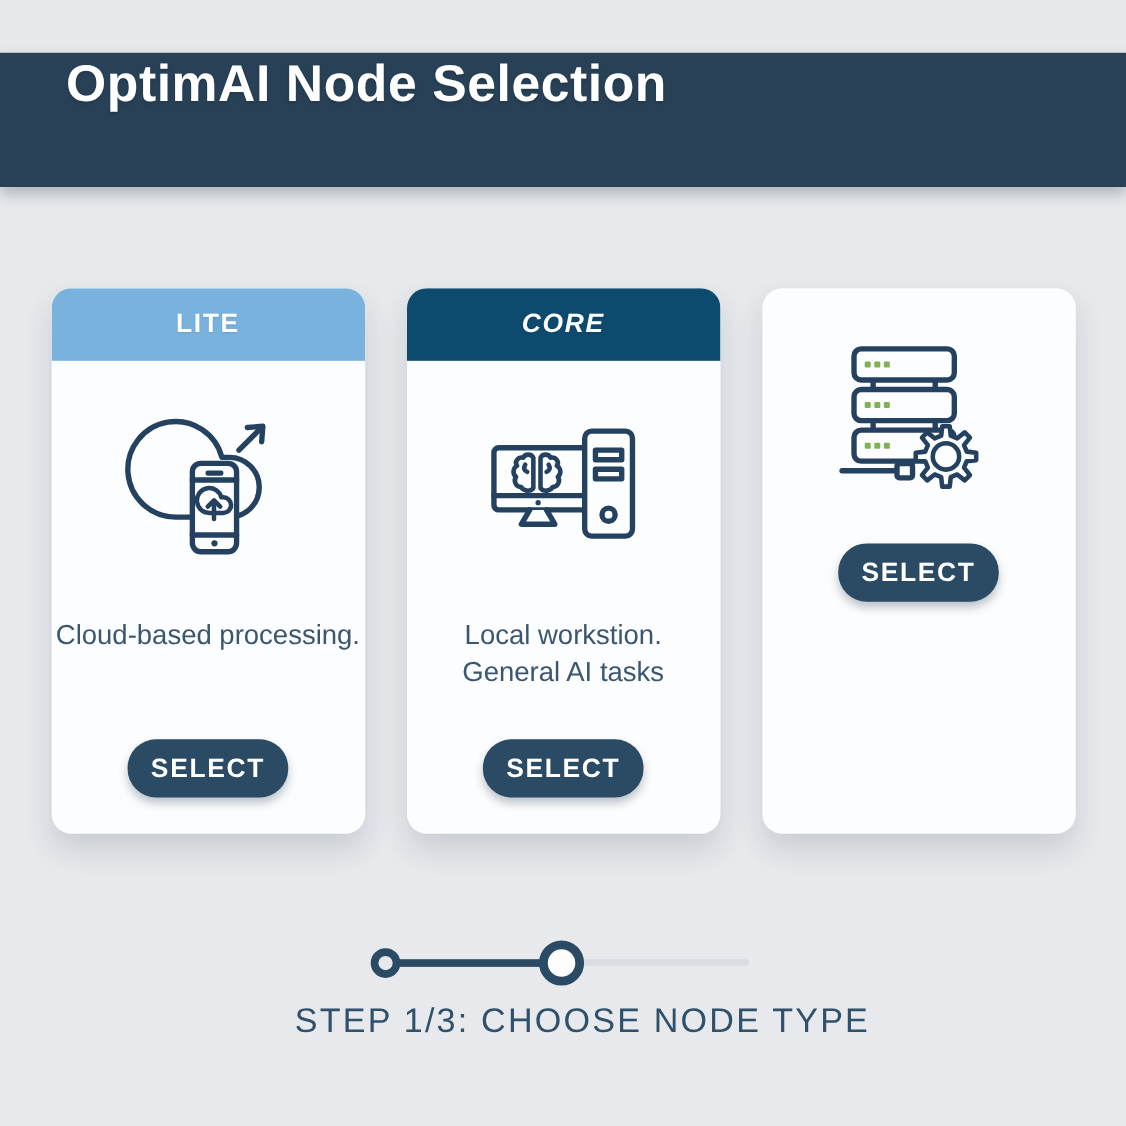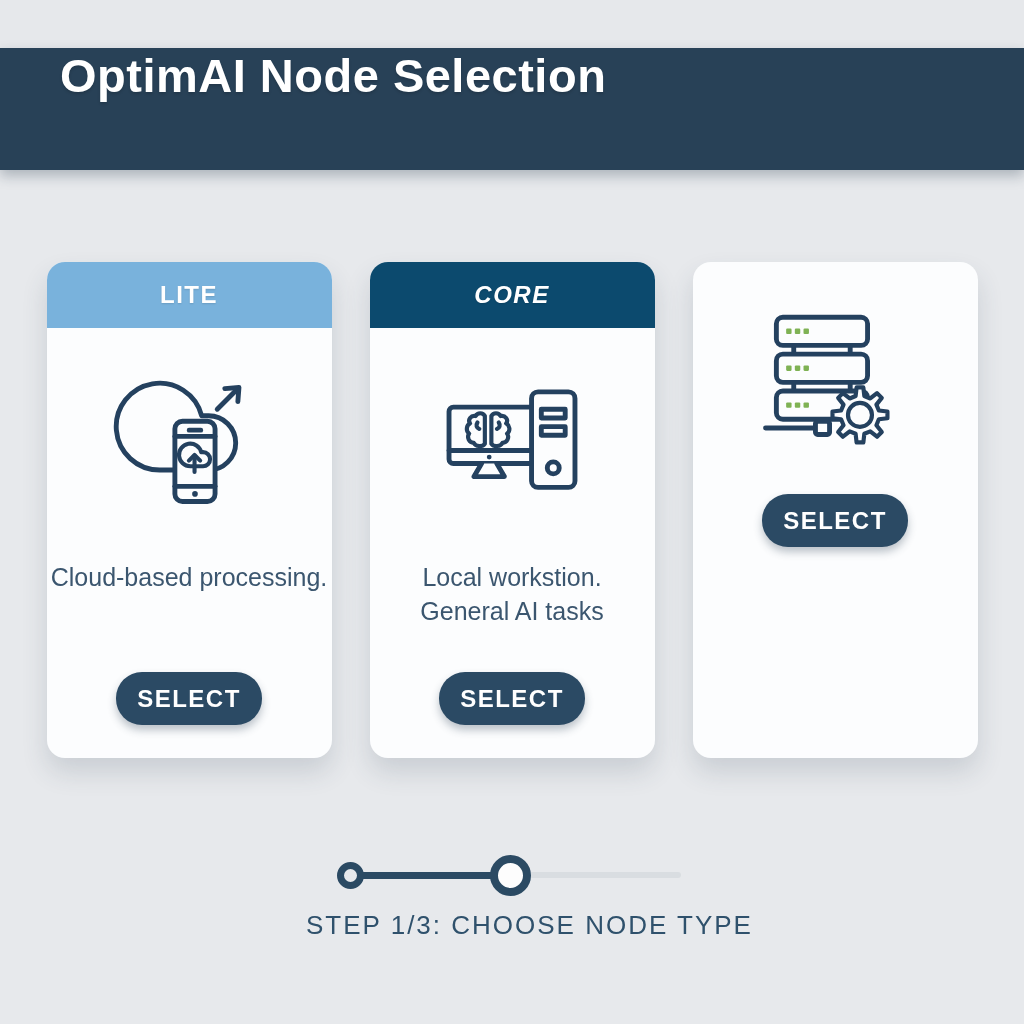--- a/index.html
+++ b/index.html
@@ -124,21 +124,21 @@
     width: 152px;
     flex: 0 0 152px;
     height: 6px;
     background: #d9dde1;
     border-radius: 3px;
     margin-left: -2px;
   }
   .step-label {
     margin-top: 15px;
     text-align: center;
-    font-size: 26px;
+    font-size: 31px;
     letter-spacing: 2px;
     color: #2f516c;
     padding-left: 35px;
   }
   svg .ln { fill: none; stroke: #24415f; stroke-width: 4.5; stroke-linecap: round; stroke-linejoin: round; }
   svg .fl { fill: #fcfdfe; stroke: #24415f; stroke-width: 4.5; stroke-linecap: round; stroke-linejoin: round; }
   svg .solid { fill: #24415f; stroke: none; }
   svg .dotg { fill: #7fb254; stroke: none; }
 </style>
 </head>

